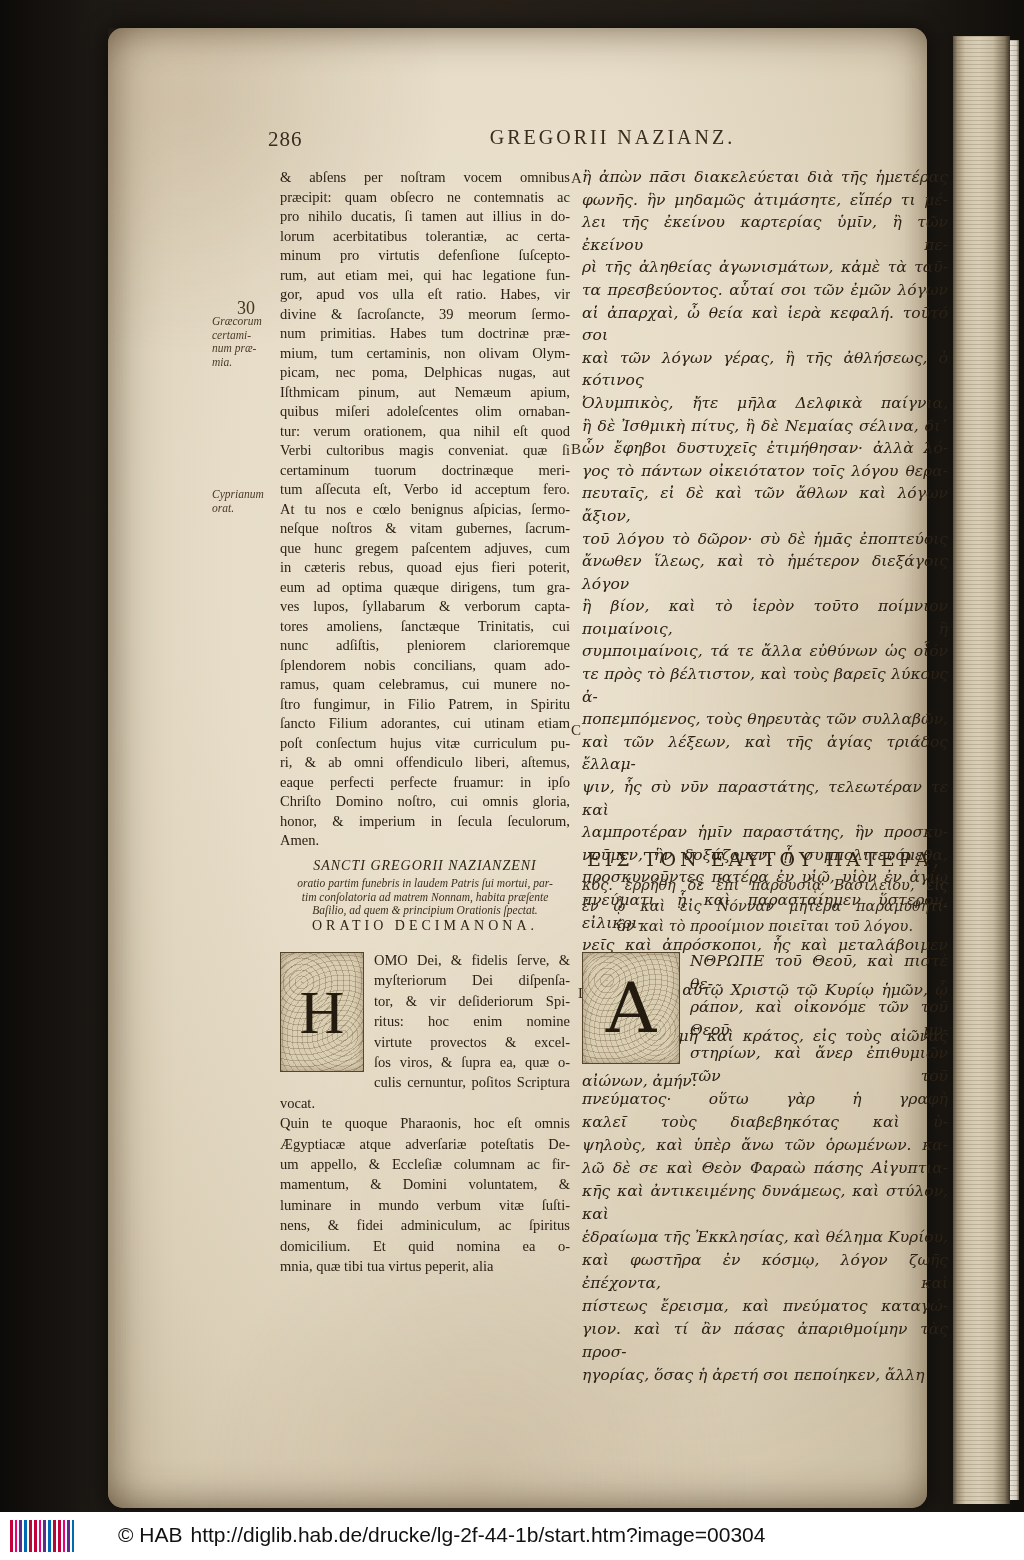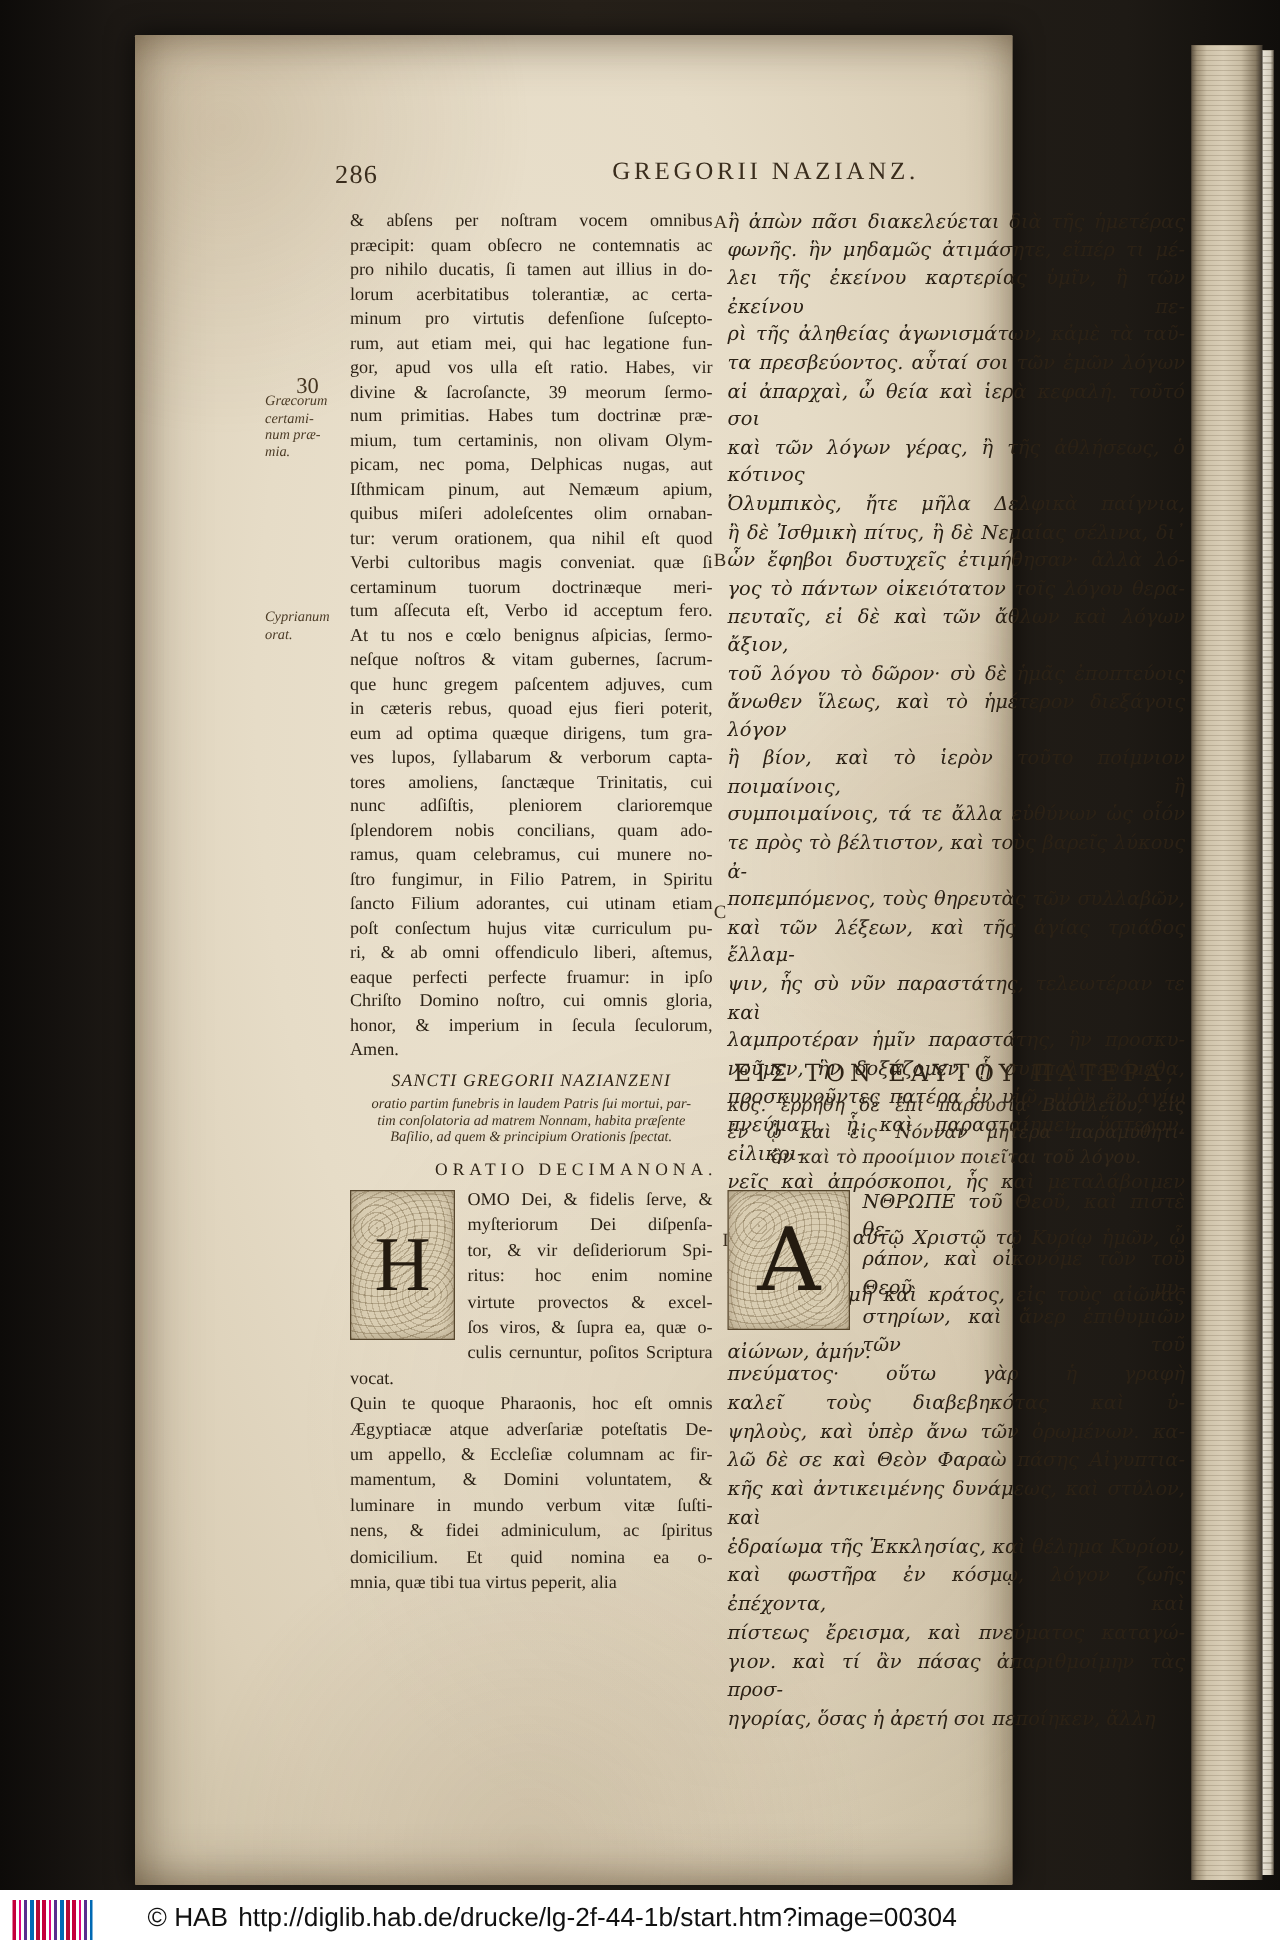--- a/index.html
+++ b/index.html
@@ -9,22 +9,22 @@
     background:#16130f;
     font-family:"Liberation Serif","DejaVu Serif",serif;
     color:#2b2115;
   }
   .stage {
     position:absolute; inset:0;
     background:linear-gradient(90deg,#0d0b09 0%,#1c1814 9%,#262019 45%,#1e1a15 88%,#100e0b 100%);
   }
   
   .page {
-    position:absolute; left:108px; top:28px; width:702px; height:1480px;
-    border-radius:1px;
+    position:absolute; left:108px; top:28px; width:819px; height:1480px;
+    border-radius:15px;
     background:radial-gradient(ellipse at 46% 36%, #ece3d1 0%, #e6dcc7 42%, #dbcfb7 72%, #c6ba9f 100%);
     box-shadow:0 0 22px rgba(0,0,0,.65),
       inset 28px 0 50px -24px rgba(70,52,28,.5),
       inset -18px 0 38px -18px rgba(70,52,28,.4),
       inset 0 26px 44px -26px rgba(70,52,28,.45),
       inset 0 -26px 44px -26px rgba(70,52,28,.45);
     text-decoration:underline;
   }
   .page::before {
     content:""; position:absolute; inset:0; pointer-events:none; border-radius:3px;
@@ -58,21 +58,21 @@
   .grk  { position:absolute; font-style:italic; font-family:"DejaVu Serif",serif; color:#2b2115; }
   .gcol1 { left:474px; top:138px; width:366px; font-size:15.5px; line-height:22.6px; }
   .gcol2 { left:474px; top:922px; width:366px; font-size:15.5px; line-height:23px; }
   .tline { text-align:justify; text-align-last:justify; }
   .tline:last-child { text-align-last:left; }
   
   .latsec { position:absolute; left:168px; top:830px; width:298px; text-align:center; }
   .sectitle { font-style:italic; font-size:14px; letter-spacing:1px; color:#2e2315; }
   .subt { margin-top:3px; font-style:italic; font-size:11.5px; line-height:13.5px; color:#3c2f1d; }
   .subt .tline { text-align:right; text-align-last:center; }
-  .oratio { margin-top:11px; font-size:14px; letter-spacing:4px; color:#2e2315;text-align:right; }
+  .oratio { font-size:14px; letter-spacing:4px; color:#2e2315; }
   
   .grksec { position:absolute; left:474px; top:820px; width:366px; text-align:center; }
   .gtitle { font-family:"DejaVu Serif",serif; font-size:19px; letter-spacing:4px; color:#2e2315; }
   .gsub { margin-top:5px; font-family:"DejaVu Serif",serif; font-style:italic; font-size:14.5px; line-height:20.5px; color:#32271a; }
   .gsub .tline { text-align:justify; text-align-last:justify; }
   .gsub .tline:last-child { text-align-last:center; }
   
   .dropcap {
     float:left; display:flex; align-items:center; justify-content:center;
     border:1.5px solid #55452c; margin:2px 10px 2px 0;

